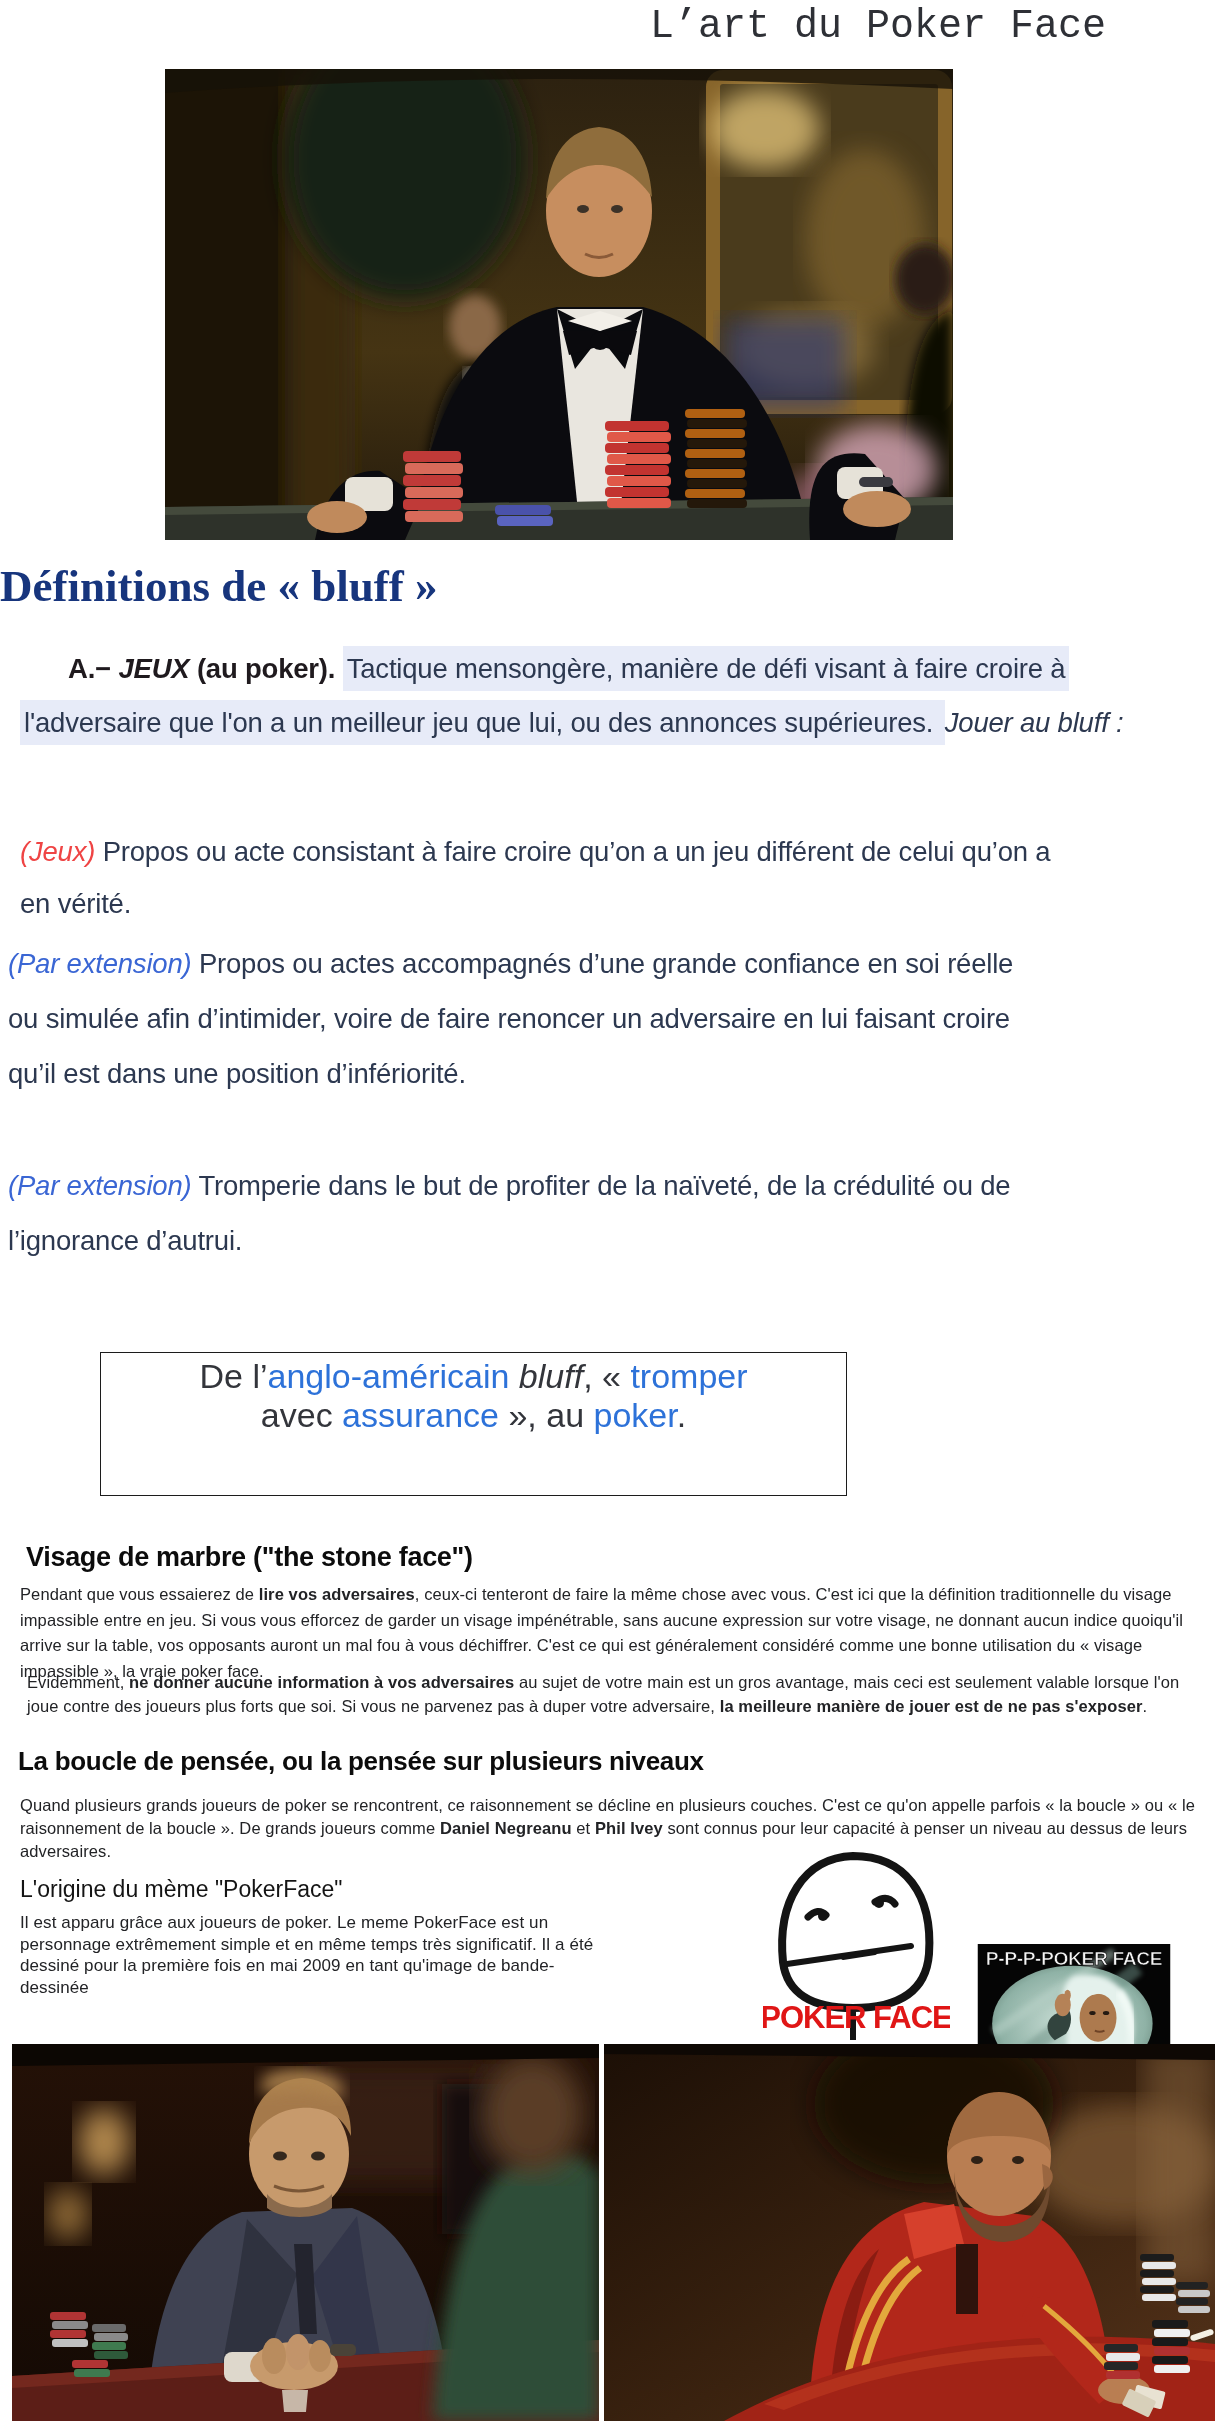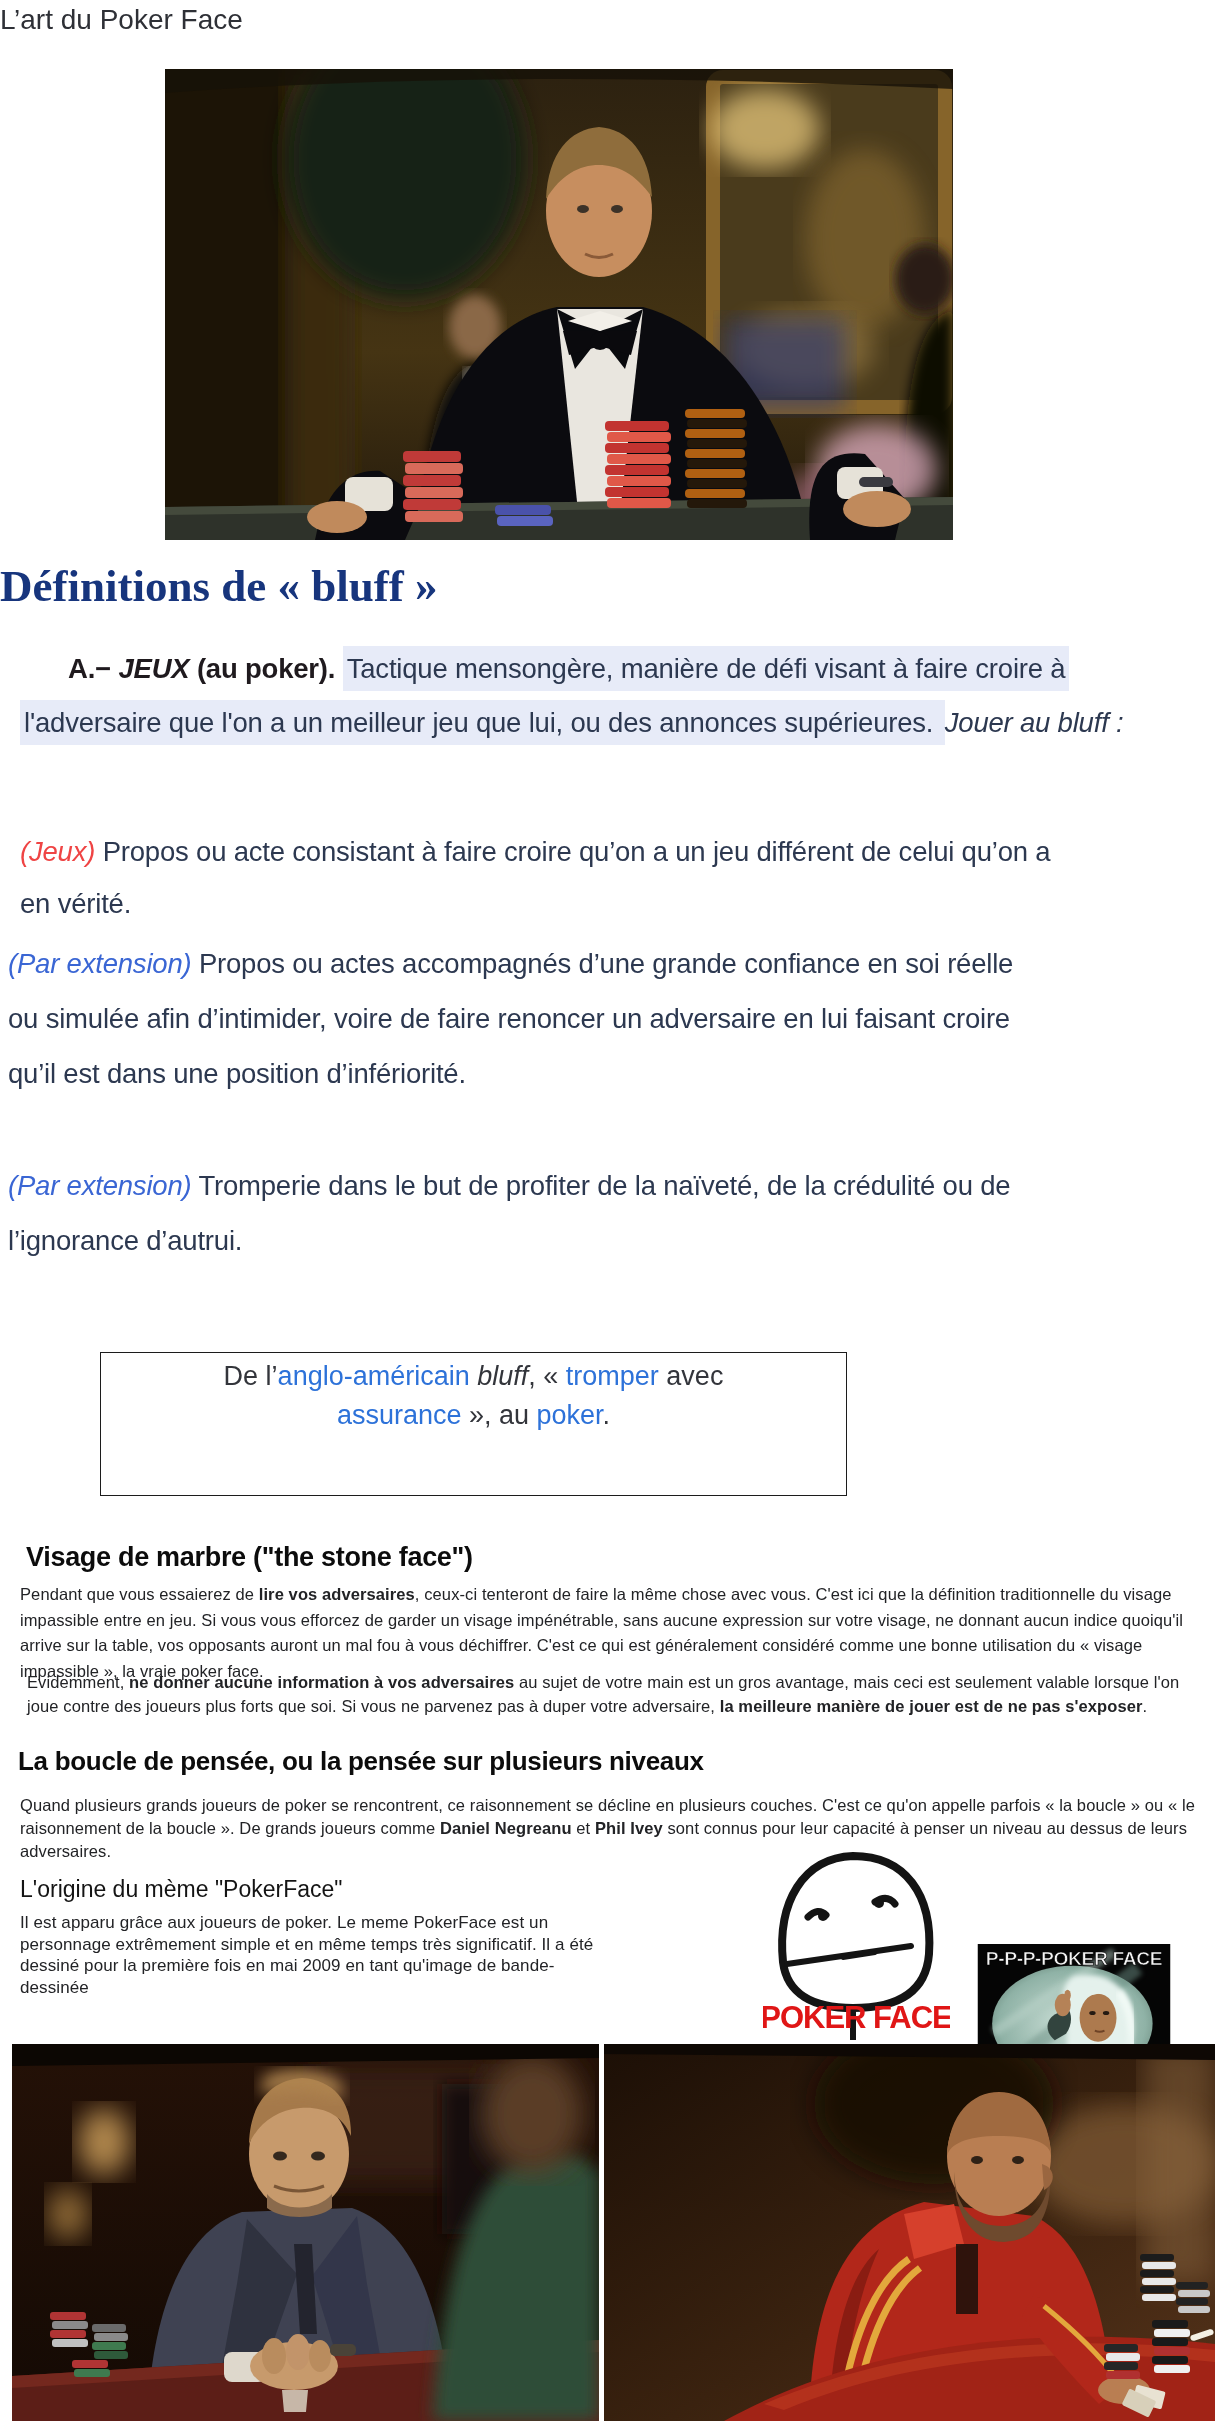--- a/index.html
+++ b/index.html
@@ -4,22 +4,22 @@
 <style>
   * { margin:0; padding:0; box-sizing:border-box; }
   html,body { background:#ffffff; }
   body {
     position:relative; width:1220px; height:2430px; overflow:hidden;
     font-family:"Liberation Sans", sans-serif; color:#202122;
   }
   .abs { position:absolute; }
 
   .page-title {
-    top:4px; left:0; width:1106px; text-align:left;
-    font-family:Liberation Sans, sans-serif; font-size:28px; font-weight:400;
+    top:4px; left:0; width:1106px; text-align:right;
+    font-family:Liberation Mono, monospace; font-size:40px; font-weight:400;
     color:#2e3036; letter-spacing:0px;
   }
 
   .hero { top:69px; left:165px; width:788px; height:471px; }
   .hero svg, .photo svg, .meme svg { display:block; width:100%; height:100%; }
 
   .serif-head {
     font-family:"Liberation Serif", serif; font-weight:700; color:#17357d;
   }
   .defs-heading { top:560px; left:0; width:1106px; text-align:left; font-size:45px; }
@@ -38,21 +38,21 @@
   .it { font-style:italic; }
   .lbl-dark { font-style:italic; color:#ef4444; }
   .lbl-blue { font-style:italic; color:#3a66d4; }
 
   .etym-box {
     top:1352px; left:100px; width:747px; height:144px;
     border:1px solid #1c1c1c; background:#fff; text-align:center;
   }
   .etym-head { margin-top:8px; font-size:36px; }
   .etym-text {
-    margin:4px auto 0; width:580px; font-size:27px; line-height:39px; color:#33353b;
+    margin:4px auto 0; width:580px; font-size:34px; line-height:39px; color:#33353b;
     font-family:"Liberation Sans", sans-serif;
   }
   .link { color:#2d72d9; }
   .etym-text .it { color:#33353b; }
 
   .sect-head { font-weight:700; color:#0c0c0c; letter-spacing:-0.3px; }
   .stone-head { top:1542px; left:26px; font-size:27px; }
   .small-p { color:#222326; font-size:16.5px; line-height:25.5px; letter-spacing:0.1px; }
   .stone-p1 { top:1582px; left:20px; width:1188px; }
   .stone-p2 { top:1670px; left:20px; width:1188px; line-height:24px;margin-left:7px; }

